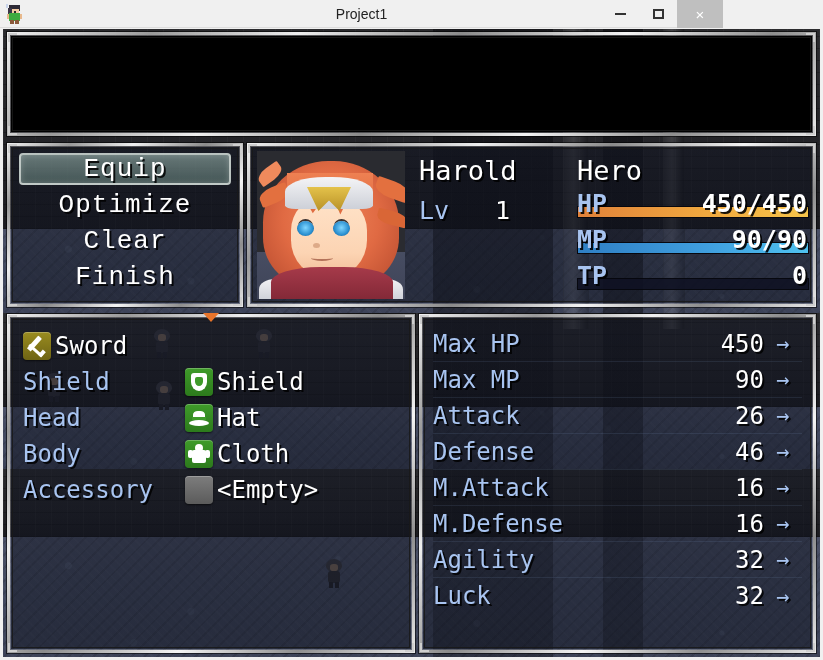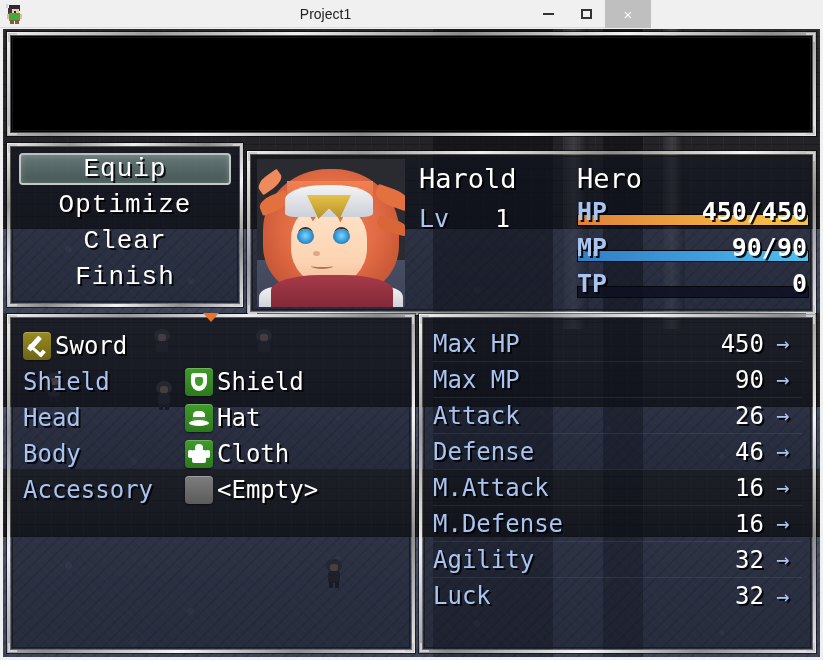--- a/index.html
+++ b/index.html
@@ -11,21 +11,21 @@
   }
 
   
   #app-window {
     position: relative;
     width: 823px; height: 660px;
     background: #f0f0f0;
   }
   #title-bar {
     position: absolute; left:0; top:0;
-    width: 651px; height: 28px;
+    width: 723px; height: 28px;
     background: #f0f0f0;
     display: flex; align-items: center;
     border-bottom: 1px solid #dcdcdc;
   }
   #app-icon {
     width: 22px; height: 22px;
     margin-left: 4px; margin-right: 4px;
     position: relative;
     flex: none;
   }
@@ -175,21 +175,21 @@
   .cursor {
     position:absolute; left:2px; right:2px; top:2px; bottom:2px;
     background: linear-gradient(180deg, rgba(150,176,170,.62), rgba(96,124,118,.62));
     border: 2px solid rgba(230,235,232,.72);
     border-radius: 4px;
     box-shadow: inset 0 0 6px rgba(255,255,255,.22);
     z-index: 1;
   }
 
   
-  #status-window { left:244px; top:114px; width:569px; height:164px;margin-top:8px; }
+  #status-window { left:244px; top:114px; width:569px; height:164px; }
   #status-inner { position:relative; width:100%; height:100%; }
 
   
   #face {
     position:absolute; left:6px; top:4px; width:148px; height:148px;
     overflow:hidden;
     background: linear-gradient(180deg,#2a2b30 0%,#2a2b30 68%,#474d62 68%,#3f4458 100%);
   }
   .f-hair-back { position:absolute; left:6px; top:10px; width:136px; height:128px;
       background: radial-gradient(ellipse at 50% 45%, #f0855a 0%, #e06a43 50%, #b4482c 100%);

